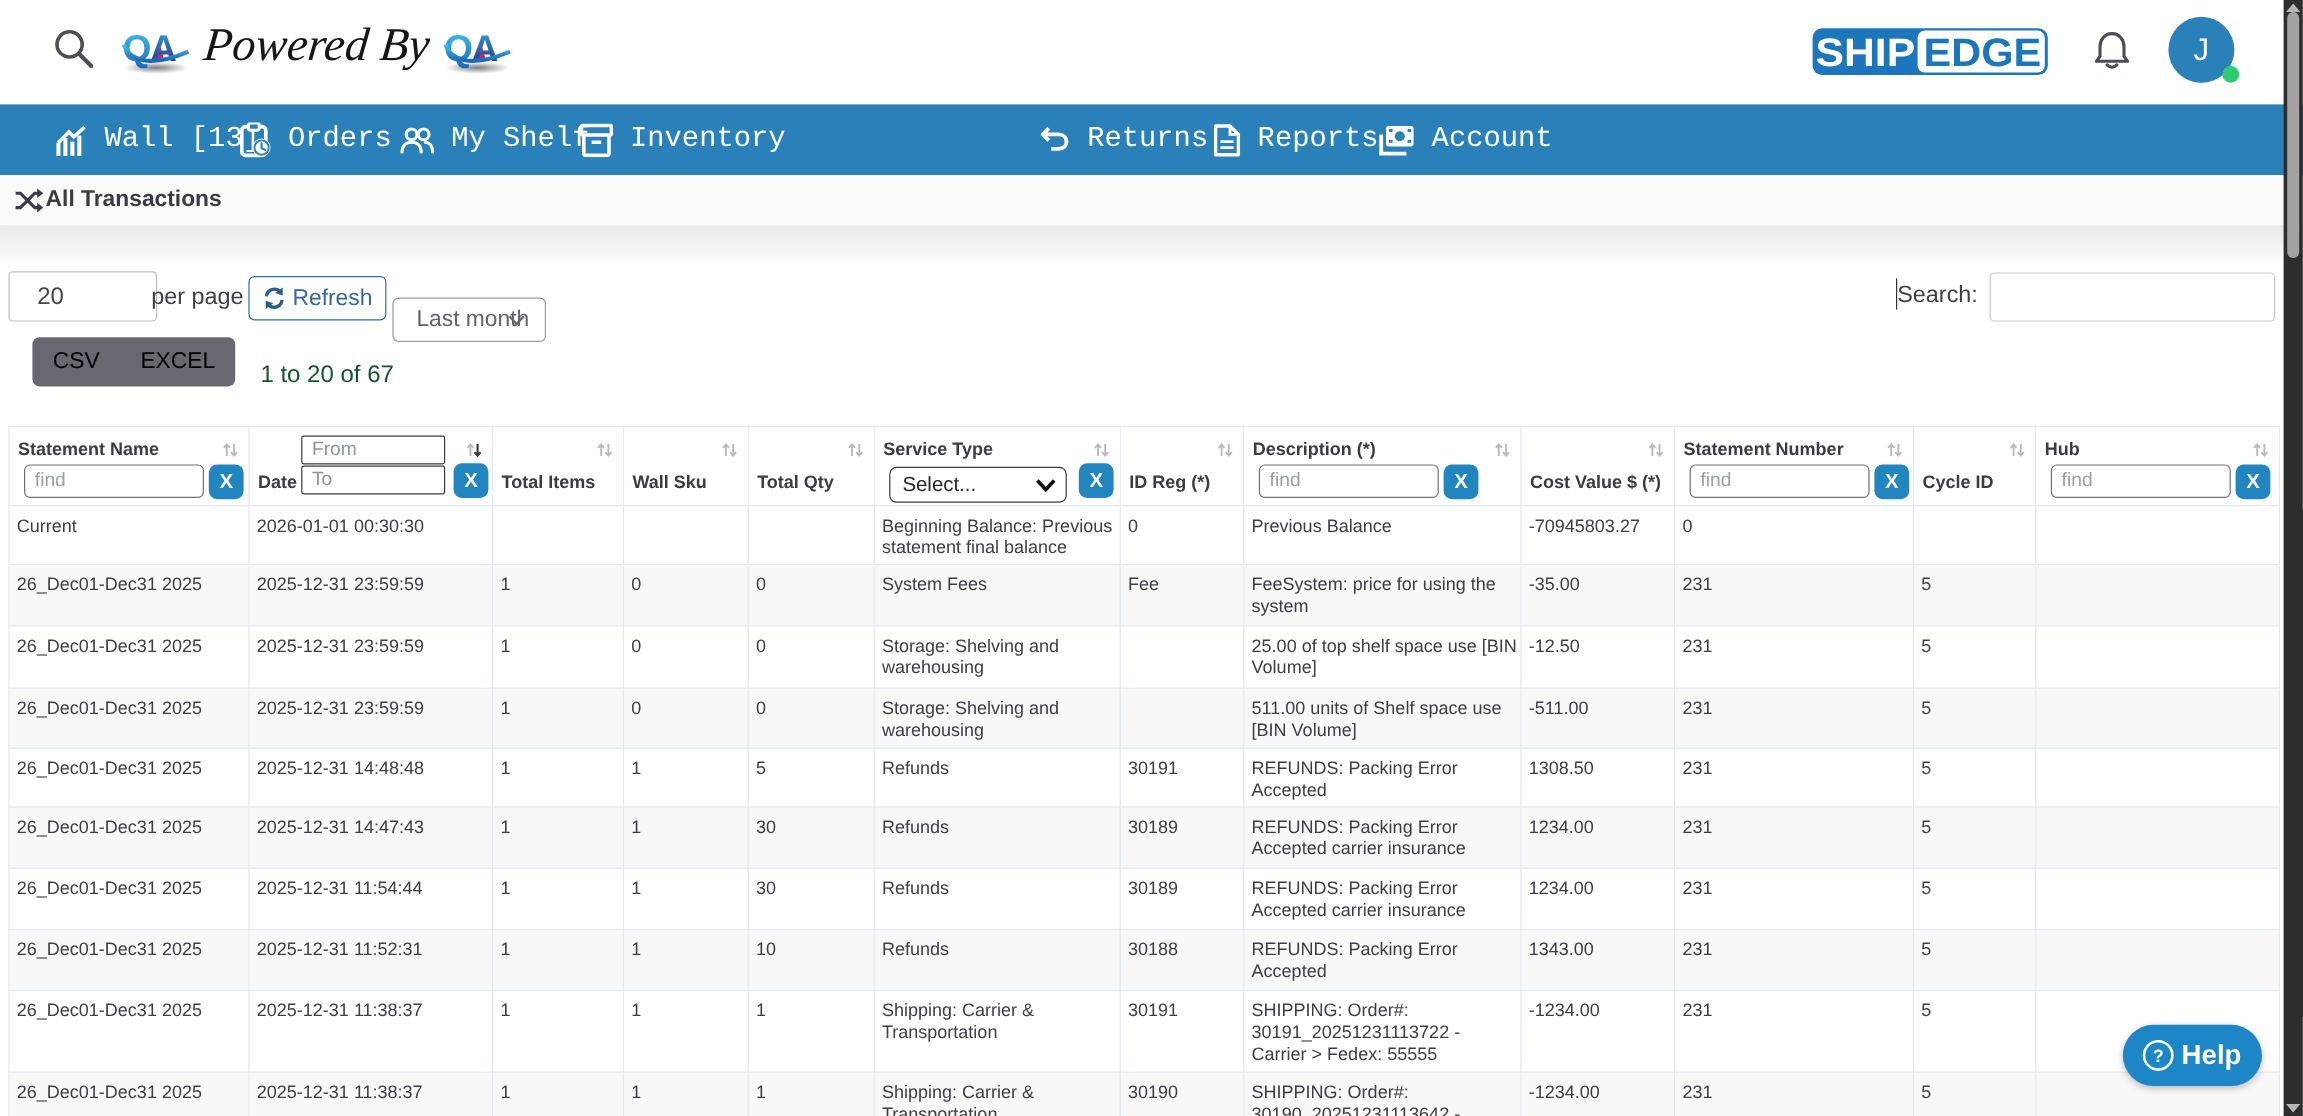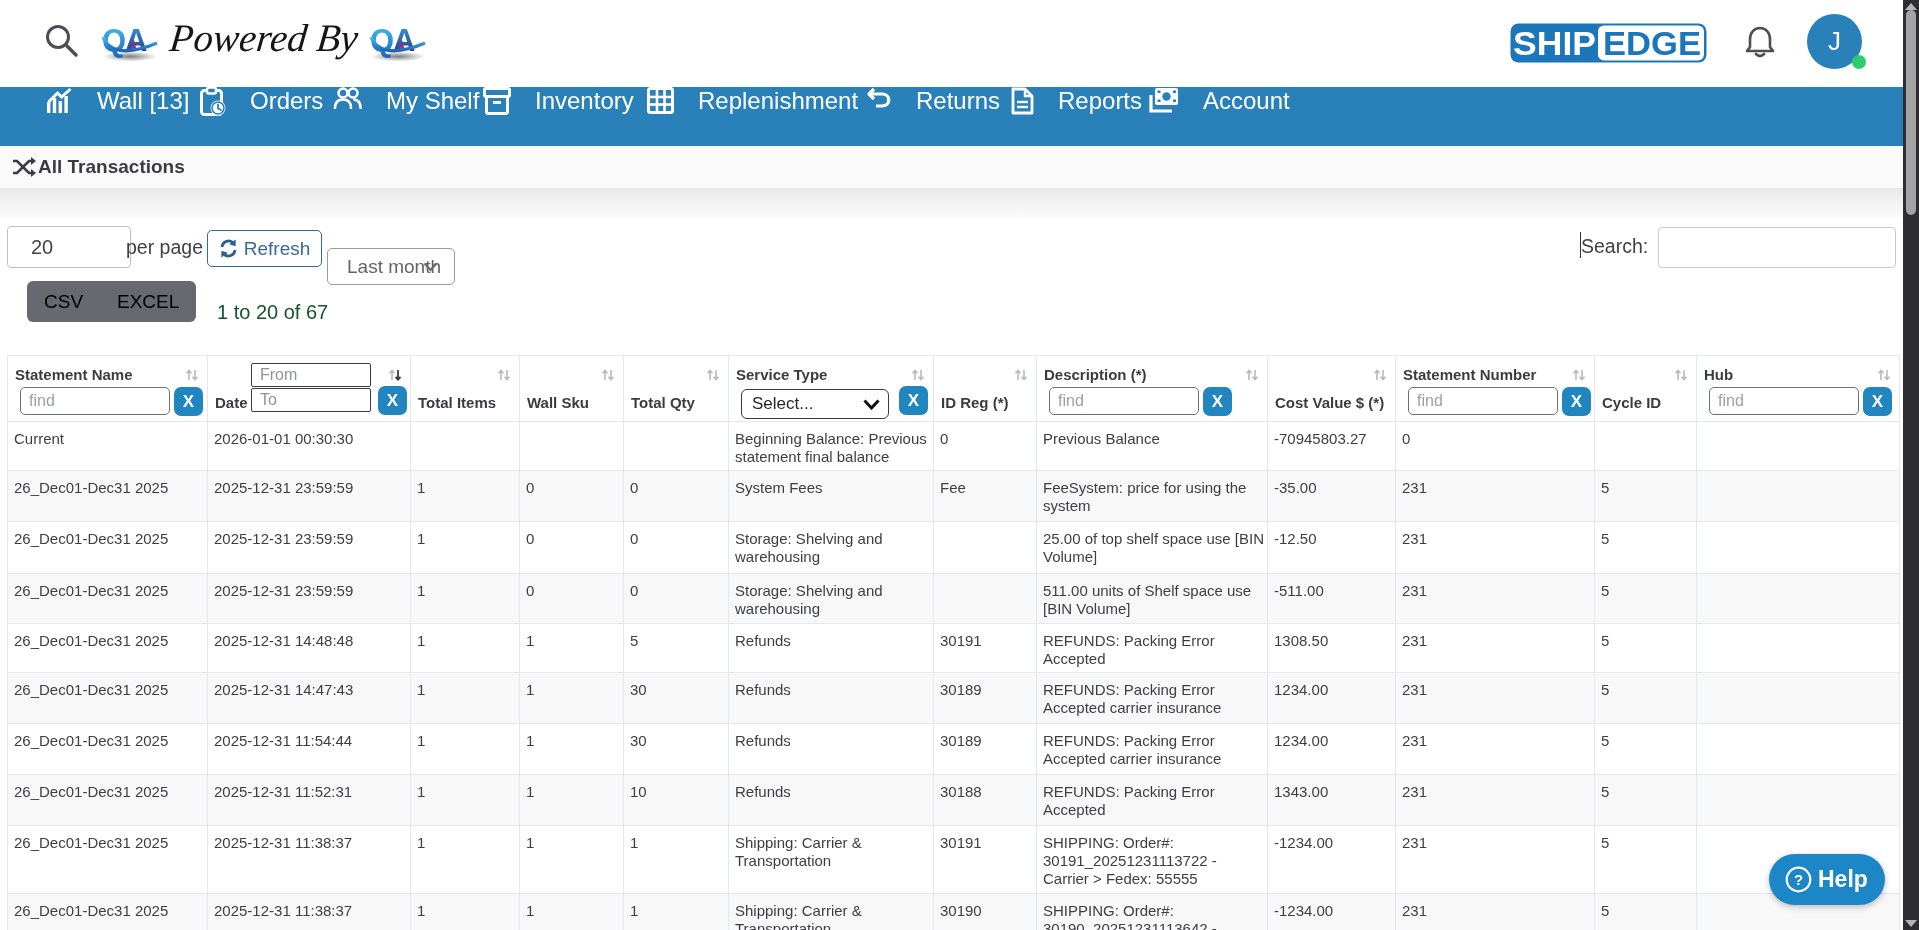--- a/index.html
+++ b/index.html
@@ -3,22 +3,22 @@
 <meta charset="utf-8">
 <style>
 * { margin:0; padding:0; box-sizing:border-box; }
 html,body { width:1919px; height:930px; overflow:hidden; background:#fff;
   font-family:"Liberation Sans", sans-serif; color:#3b3b44; }
 .abs { position:absolute; }
 
 
 #hdr { position:absolute; left:0; top:0; width:1919px; height:87px; background:#fff; }
 #nav { position:absolute; left:0; top:87px; width:1919px; height:59px; background:#2a80b9; }
-.navitem { position:absolute; top:0; height:59px; display:flex; gap:24px;
-  color:#fff; font-size:24px; white-space:nowrap; }
+.navitem { position:absolute; top:0; height:59px; display:flex; align-items:center; gap:14px;
+  color:#fff; font-size:24px; white-space:nowrap;font-family:Liberation Mono, monospace; }
 .navitem svg { display:block; }
 
 #crumb { position:absolute; left:0; top:146px; width:1919px; height:42px; background:#fafafa;
   box-shadow:0 2px 3px rgba(0,0,0,0.12); }
 #crumb .txt { position:absolute; left:38px; top:10px; font-size:19px; font-weight:bold; color:#3b3b44; }
 #grad { position:absolute; left:0; top:188px; width:1919px; height:30px;
   background:linear-gradient(180deg,#e9e9e9,#fbfbfb); }
 
 
 .inp { border:1px solid #bfbfbf; border-radius:4px; background:#fff; font-family:inherit; }
@@ -173,30 +173,20 @@
     <span>My Shelf</span>
   </div>
   <div class="navitem" style="left:483px">
     <svg width="28" height="28" viewBox="0 0 28 28">
       <rect x="1.5" y="1.5" width="25" height="8" rx="1.5" fill="none" stroke="#fff" stroke-width="3"></rect>
       <path d="M3.5 9.5 L3.5 25 a1.5 1.5 0 0 0 1.5 1.5 L23 26.5 a1.5 1.5 0 0 0 1.5 -1.5 L24.5 9.5" fill="none" stroke="#fff" stroke-width="3"></path>
       <line x1="10" y1="15.5" x2="18" y2="15.5" stroke="#fff" stroke-width="3"></line>
     </svg>
     <span>Inventory</span>
   </div>
-  <div class="navitem" style="left:647px">
-    <svg width="27" height="27" viewBox="0 0 27 27">
-      <rect x="1.5" y="1.5" width="24" height="24" rx="2" fill="none" stroke="#fff" stroke-width="3"></rect>
-      <line x1="10" y1="2" x2="10" y2="25" stroke="#fff" stroke-width="2.6"></line>
-      <line x1="17.5" y1="2" x2="17.5" y2="25" stroke="#fff" stroke-width="2.6"></line>
-      <line x1="2" y1="10" x2="25" y2="10" stroke="#fff" stroke-width="2.6"></line>
-      <line x1="2" y1="17.5" x2="25" y2="17.5" stroke="#fff" stroke-width="2.6"></line>
-    </svg>
-    <span>Replenishment</span>
-  </div>
   <div class="navitem" style="left:866px">
     <svg width="26" height="24" viewBox="0 0 26 24">
       <path d="M8 2 L3 7 L8 12" fill="none" stroke="#fff" stroke-width="3.2" stroke-linejoin="round"></path>
       <path d="M4 7 L16 7 C25 7 25 19 16 19 L10 19" fill="none" stroke="#fff" stroke-width="3.2"></path>
     </svg>
     <span>Returns</span>
   </div>
   <div class="navitem" style="left:1011px">
     <svg width="23" height="28" viewBox="0 0 23 28">
       <path d="M2 2 L14 2 L21 9 L21 26 L2 26 Z" fill="none" stroke="#fff" stroke-width="2.8" stroke-linejoin="round"></path>

